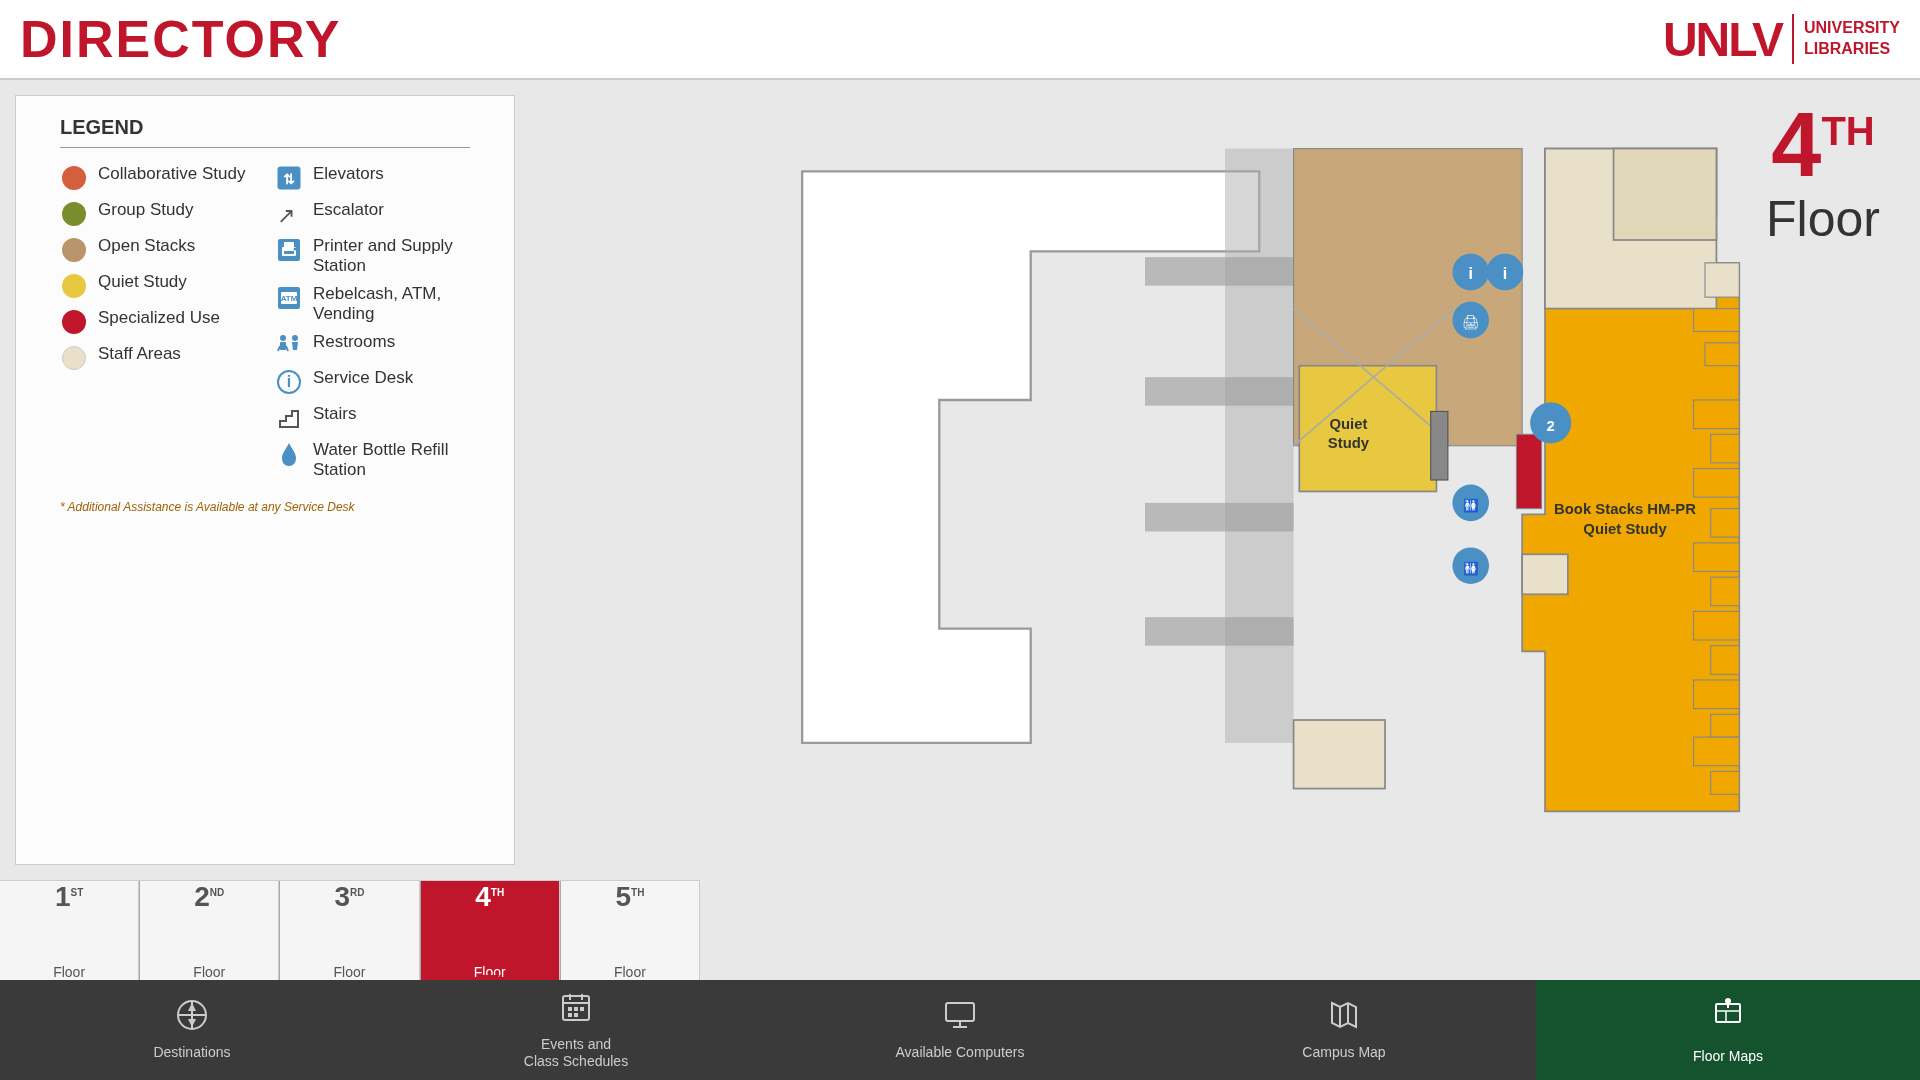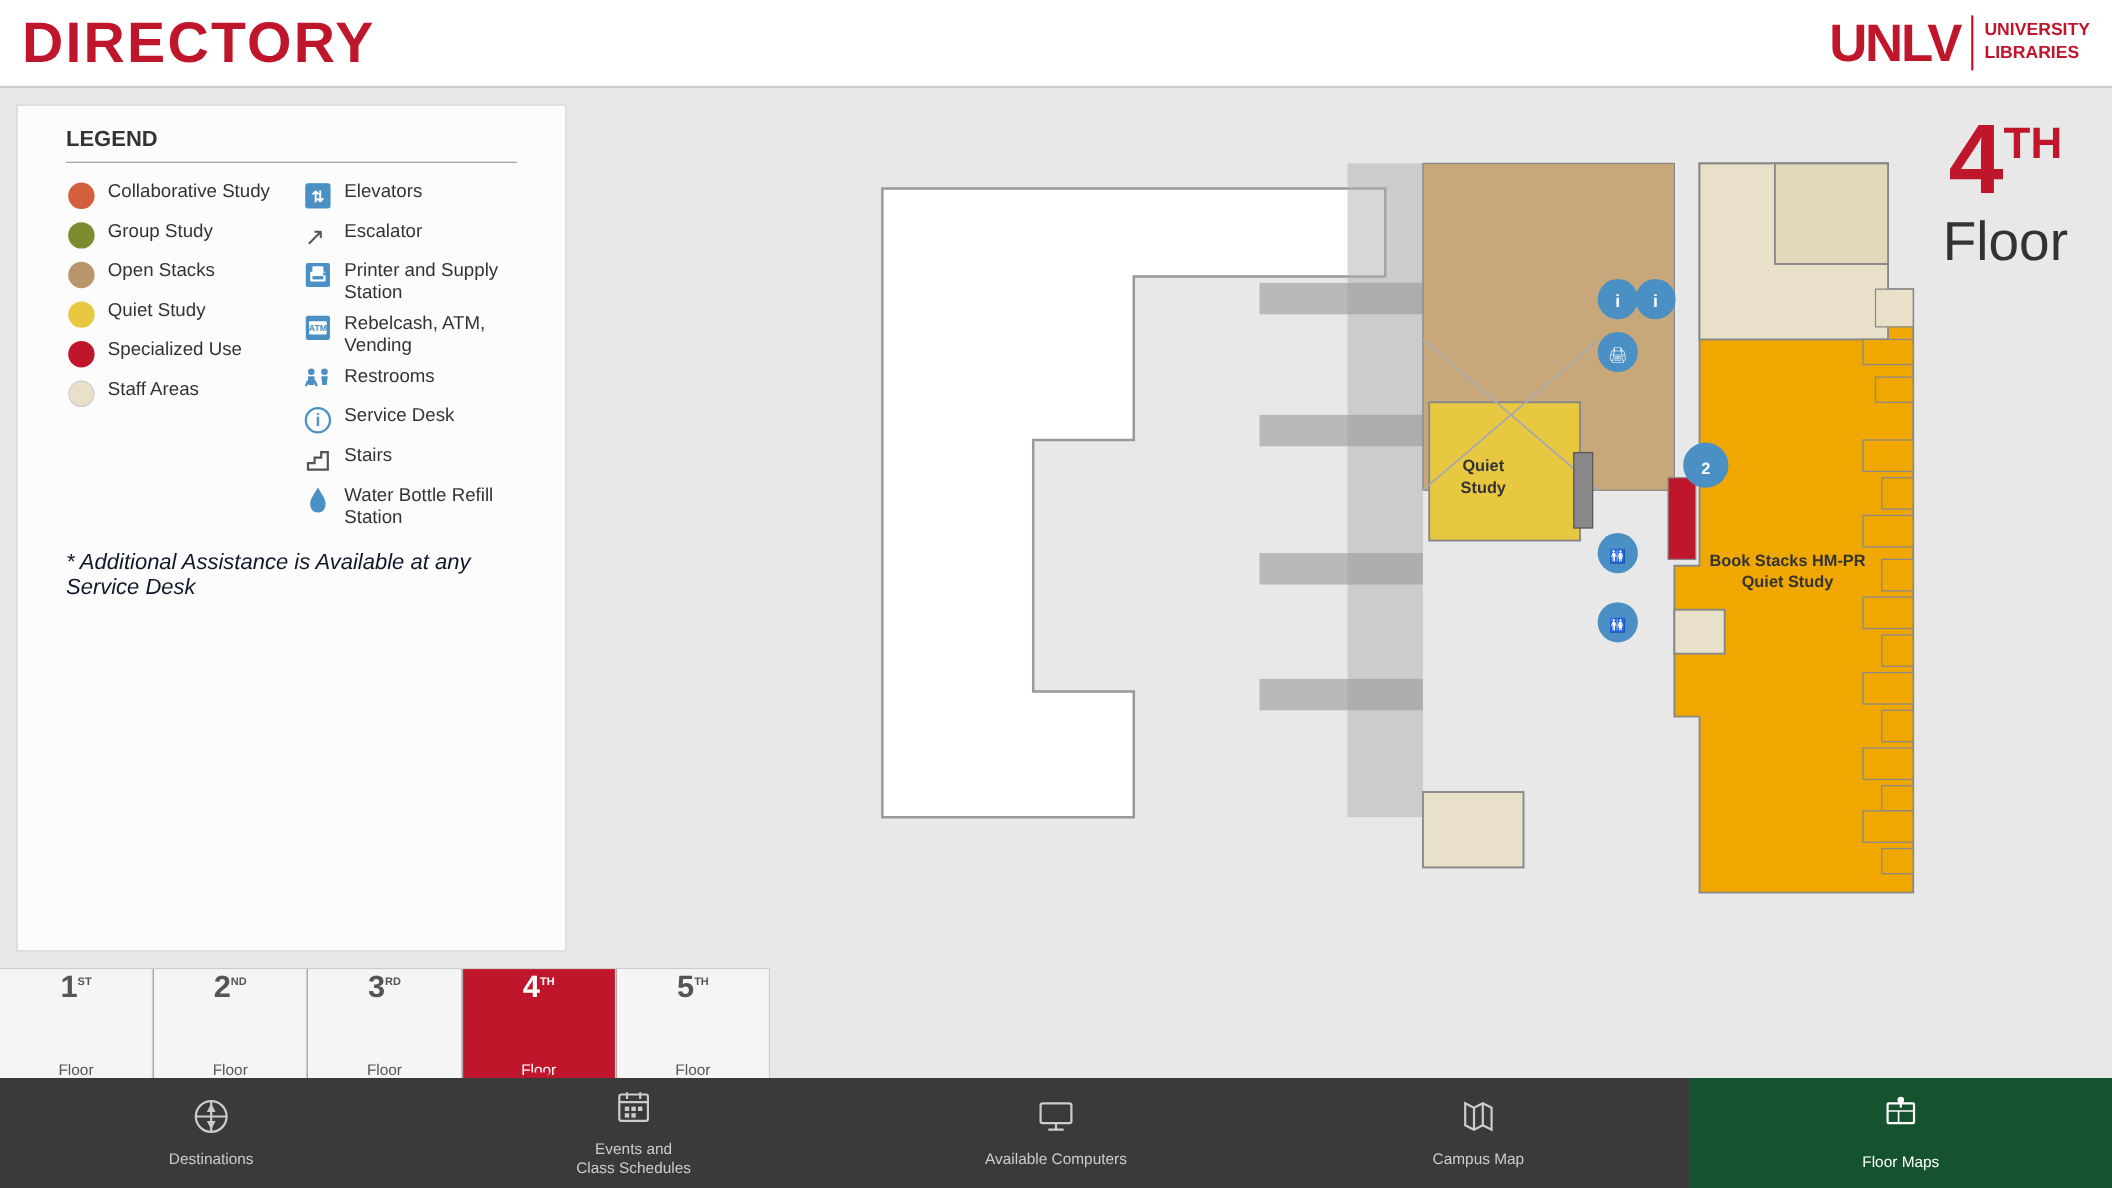--- a/index.html
+++ b/index.html
@@ -104,22 +104,22 @@
       flex-shrink: 0;
     }
     .circle-icon {
       width: 24px;
       height: 24px;
       border-radius: 50%;
       display: inline-block;
     }
     .legend-note {
       margin-top: 16px;
-      font-size: 20px;
-      color: #0f172a;
+      font-size: 12px;
+      color: #a16207;
       font-style: italic;
     }
 
     
     #map-area {
       flex: 1;
       position: relative;
       overflow: hidden;
     }
 

